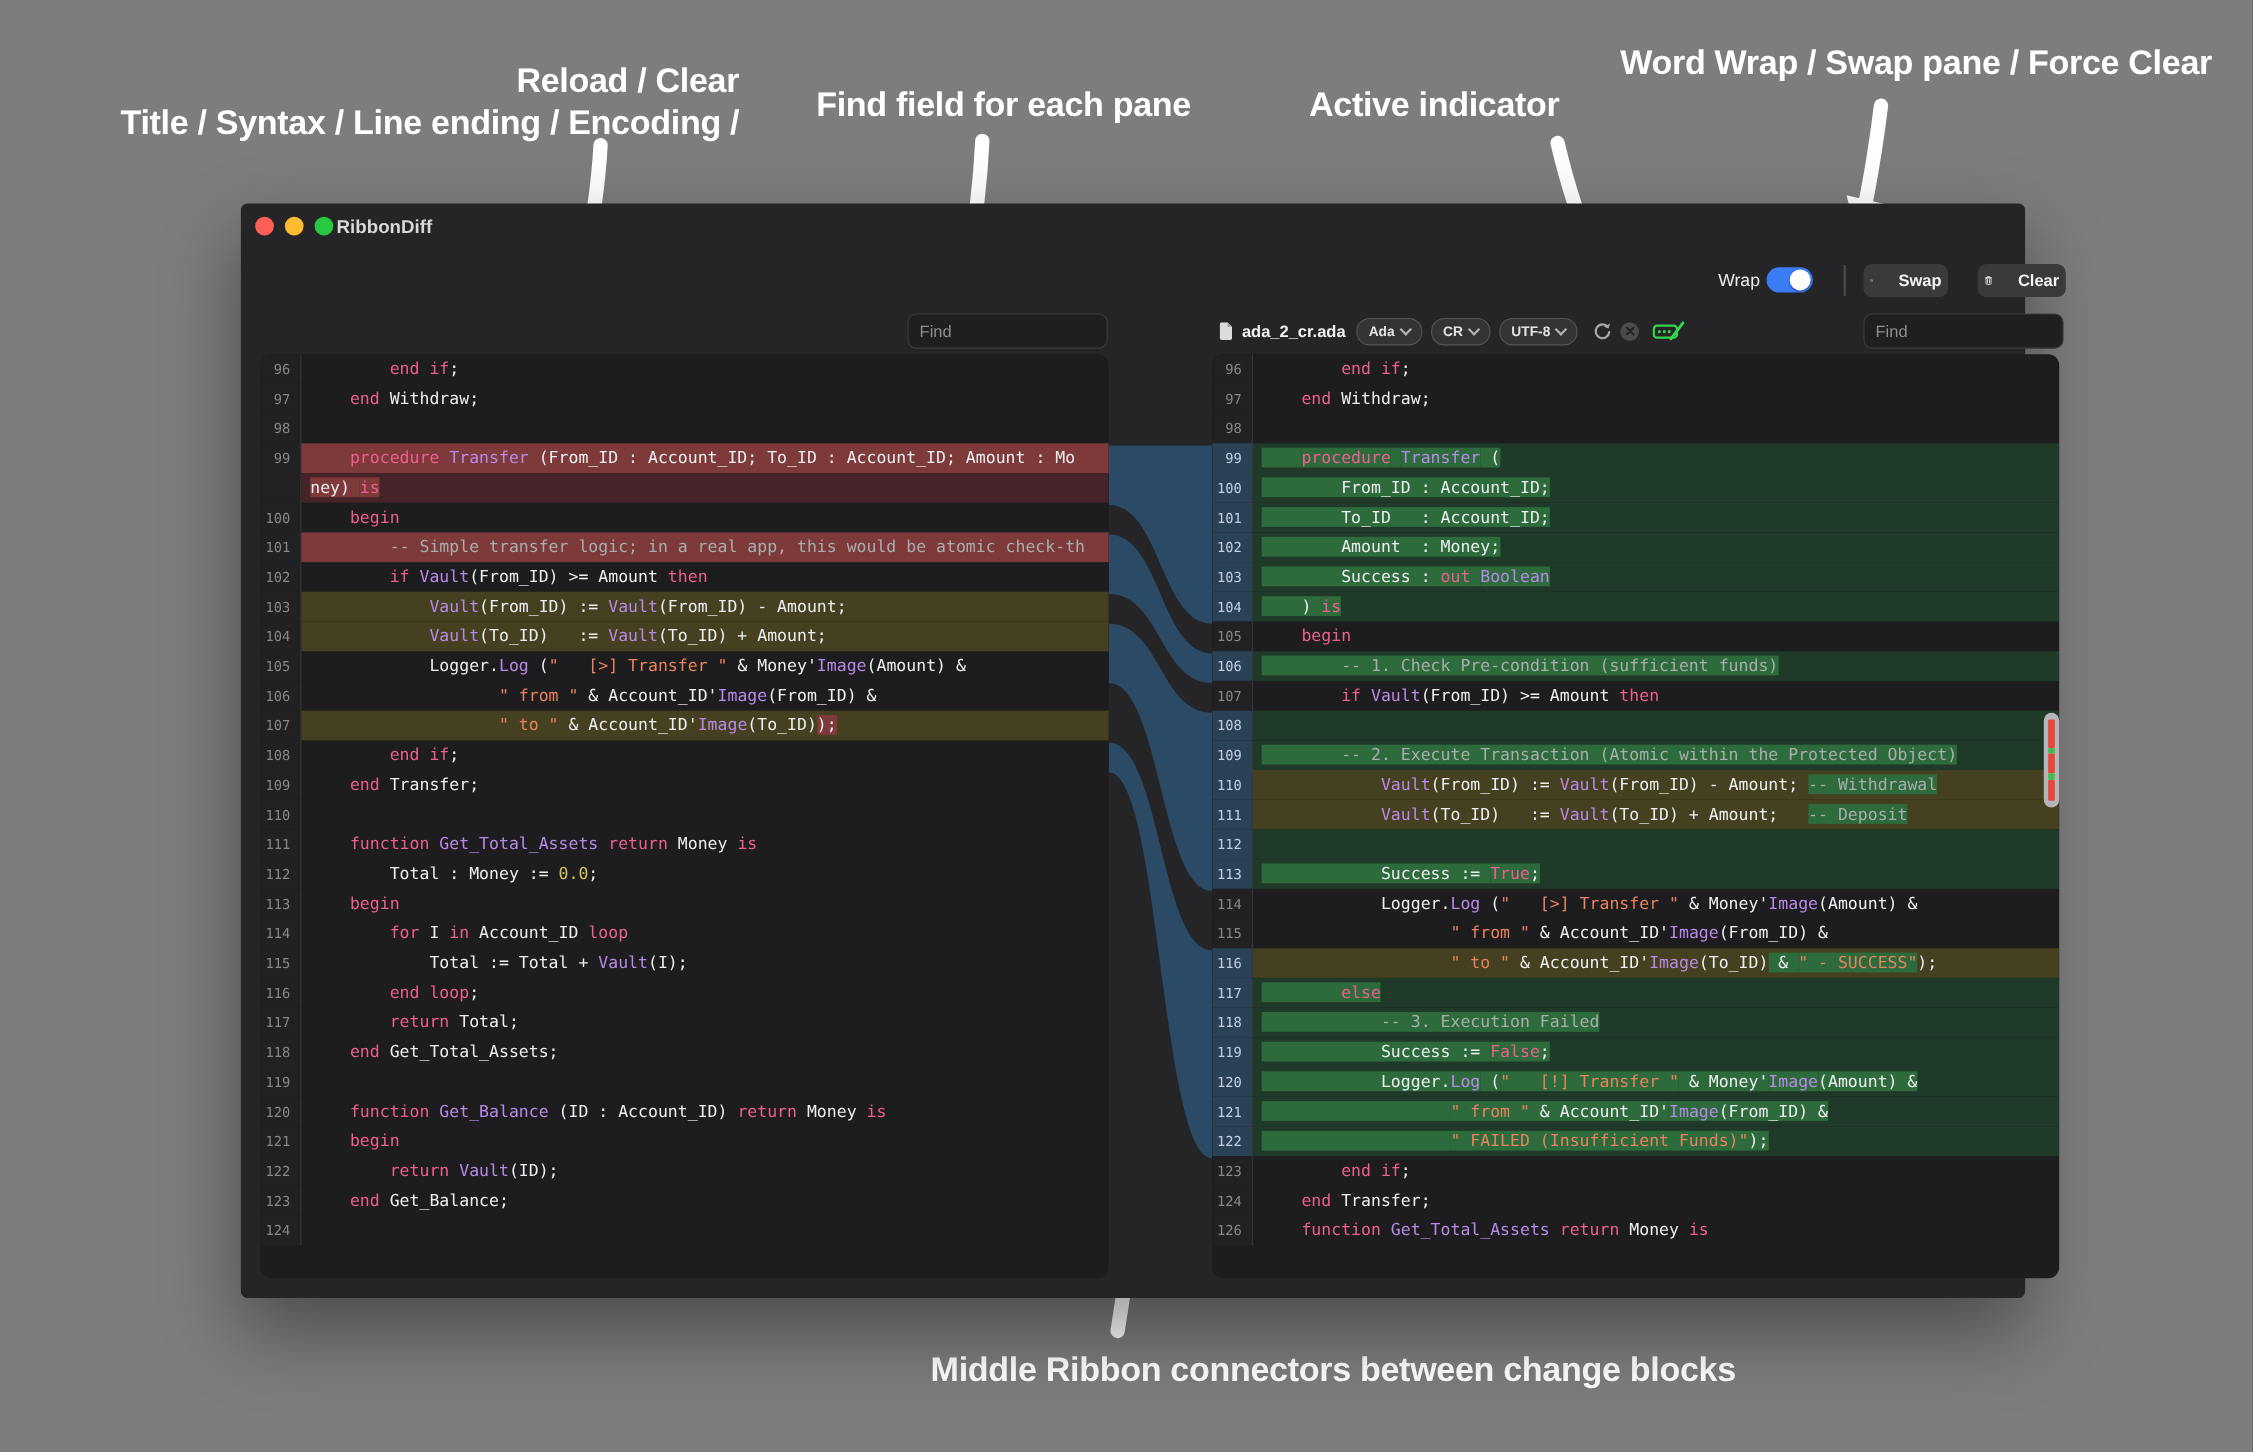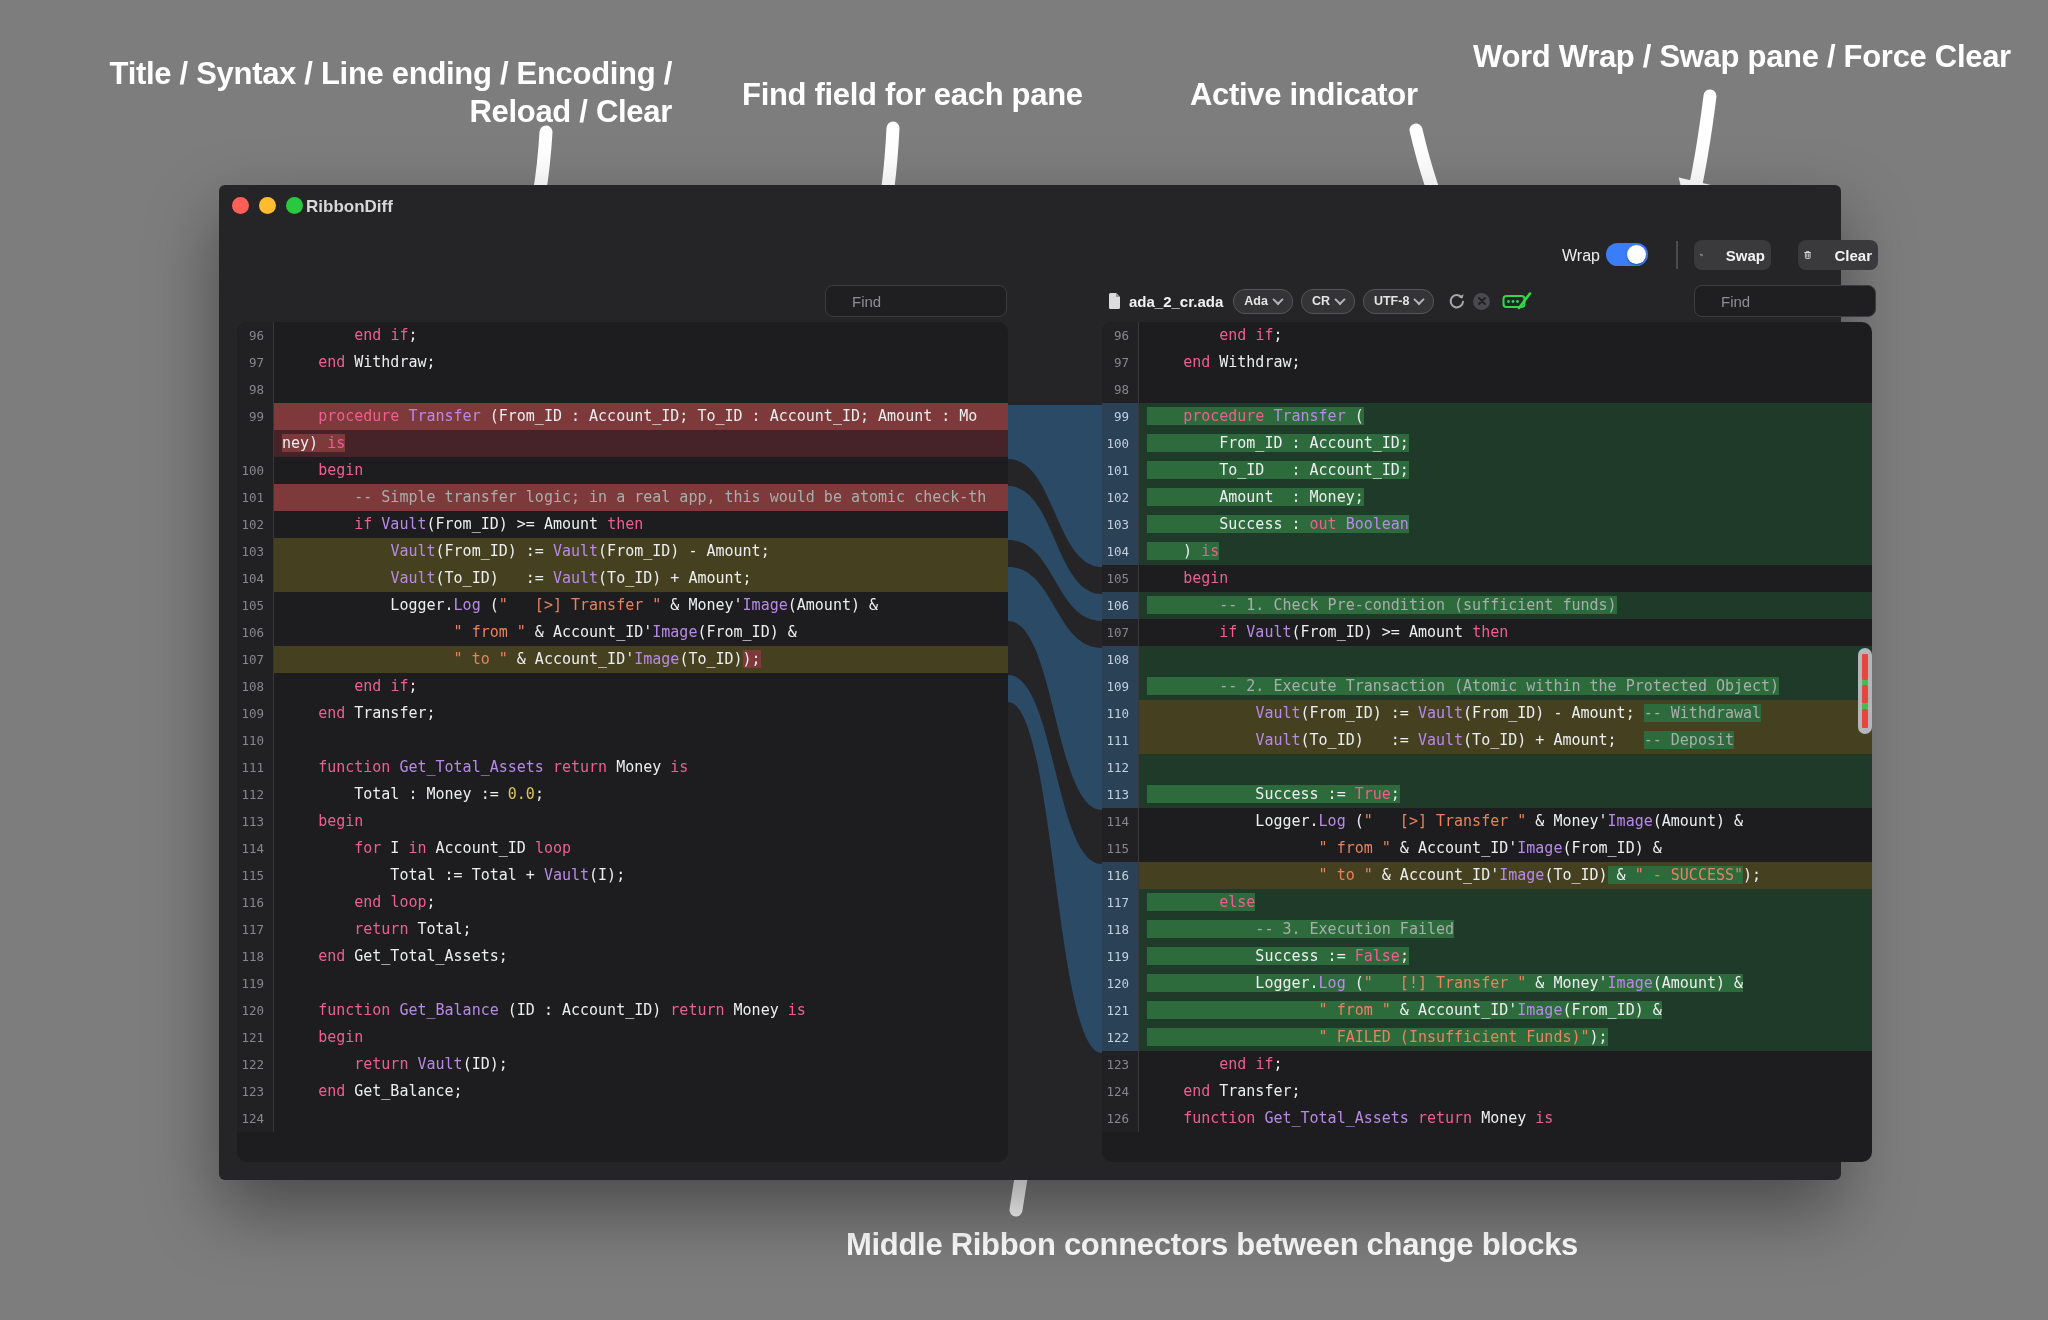--- a/index.html
+++ b/index.html
@@ -30,21 +30,21 @@
   .chip{display:inline-flex;align-items:center;gap:6px;height:23px;padding:0 10px;
         border:1.5px solid #56565a;border-radius:12px;background:#343437;
         color:#e3e3e5;font-size:12.5px;font-weight:bold;}
   .chev{width:6px;height:6px;border-right:2px solid #b4b4b8;border-bottom:2px solid #b4b4b8;
         transform:rotate(45deg) translate(-1px,-1px);}
   .icon-btn{display:inline-flex;align-items:center;justify-content:center;}
   .xcirc{width:17px;height:17px;border-radius:50%;background:#4a4a4e;
          display:inline-flex;align-items:center;justify-content:center;}
   .find{position:absolute;top:100px;width:182px;height:32px;box-sizing:border-box;
         background:#1f1f21;border:1.5px solid #3d3d40;border-radius:8px;
-        color:#e8e8ea;font-size:15px;padding:0 26px;outline:none;
+        color:#e8e8ea;font-size:15px;padding:0 10px;outline:none;
         font-family:"Liberation Sans",sans-serif;}
   .find::placeholder{color:#8e8e93;}
   
   .pane{position:absolute;top:137px;height:840px;background:#1d1d1f;border-radius:10px;
         overflow:hidden;}
   .crow{display:flex;height:27px;flex:none;}
   .ln{width:37px;flex:none;background:#212124;border-right:1px solid #38383b;
       color:#87878c;font-family:"DejaVu Sans Mono",monospace;font-size:12.5px;
       line-height:27px;text-align:right;padding-right:9px;box-sizing:border-box;}
   .ln.gb{background:#2b4156;color:#c3d1df;}
@@ -66,22 +66,22 @@
   #ribbon-svg{position:absolute;left:789px;top:137px;}
   
   .scrollpill{position:absolute;left:1639px;top:463px;width:14px;height:86px;
               border-radius:7px;background:#b6b6ba;overflow:hidden;}
   .scrollpill .mark{position:absolute;left:4px;width:6px;border-radius:1px;}
 </style>
 </head>
 <body>
 
 <div class="anno" style="right:1376px;top:55px;text-align:right;">
+  <div>Reload / Clear</div>
   <div>Title / Syntax / Line ending / Encoding /</div>
-  <div>Reload / Clear</div>
 </div>
 <div class="anno" style="left:742px;top:76px;">Find field for each pane</div>
 <div class="anno" style="left:1190px;top:76px;">Active indicator</div>
 <div class="anno" style="left:1473px;top:38px;">Word Wrap / Swap pane / Force Clear</div>
 <div class="anno" style="left:846px;top:1226px;">Middle Ribbon connectors between change blocks</div>
 
 <svg id="anno-arrows" width="2048" height="1320">
   <defs>
     <marker id="ah" markerWidth="3.2" markerHeight="3.2" viewBox="0 0 8 8" refX="5.4" refY="4" orient="auto">
       <path d="M0.4,0.4 L7.4,4 L0.4,7.6 Z" fill="#ffffff"></path>

